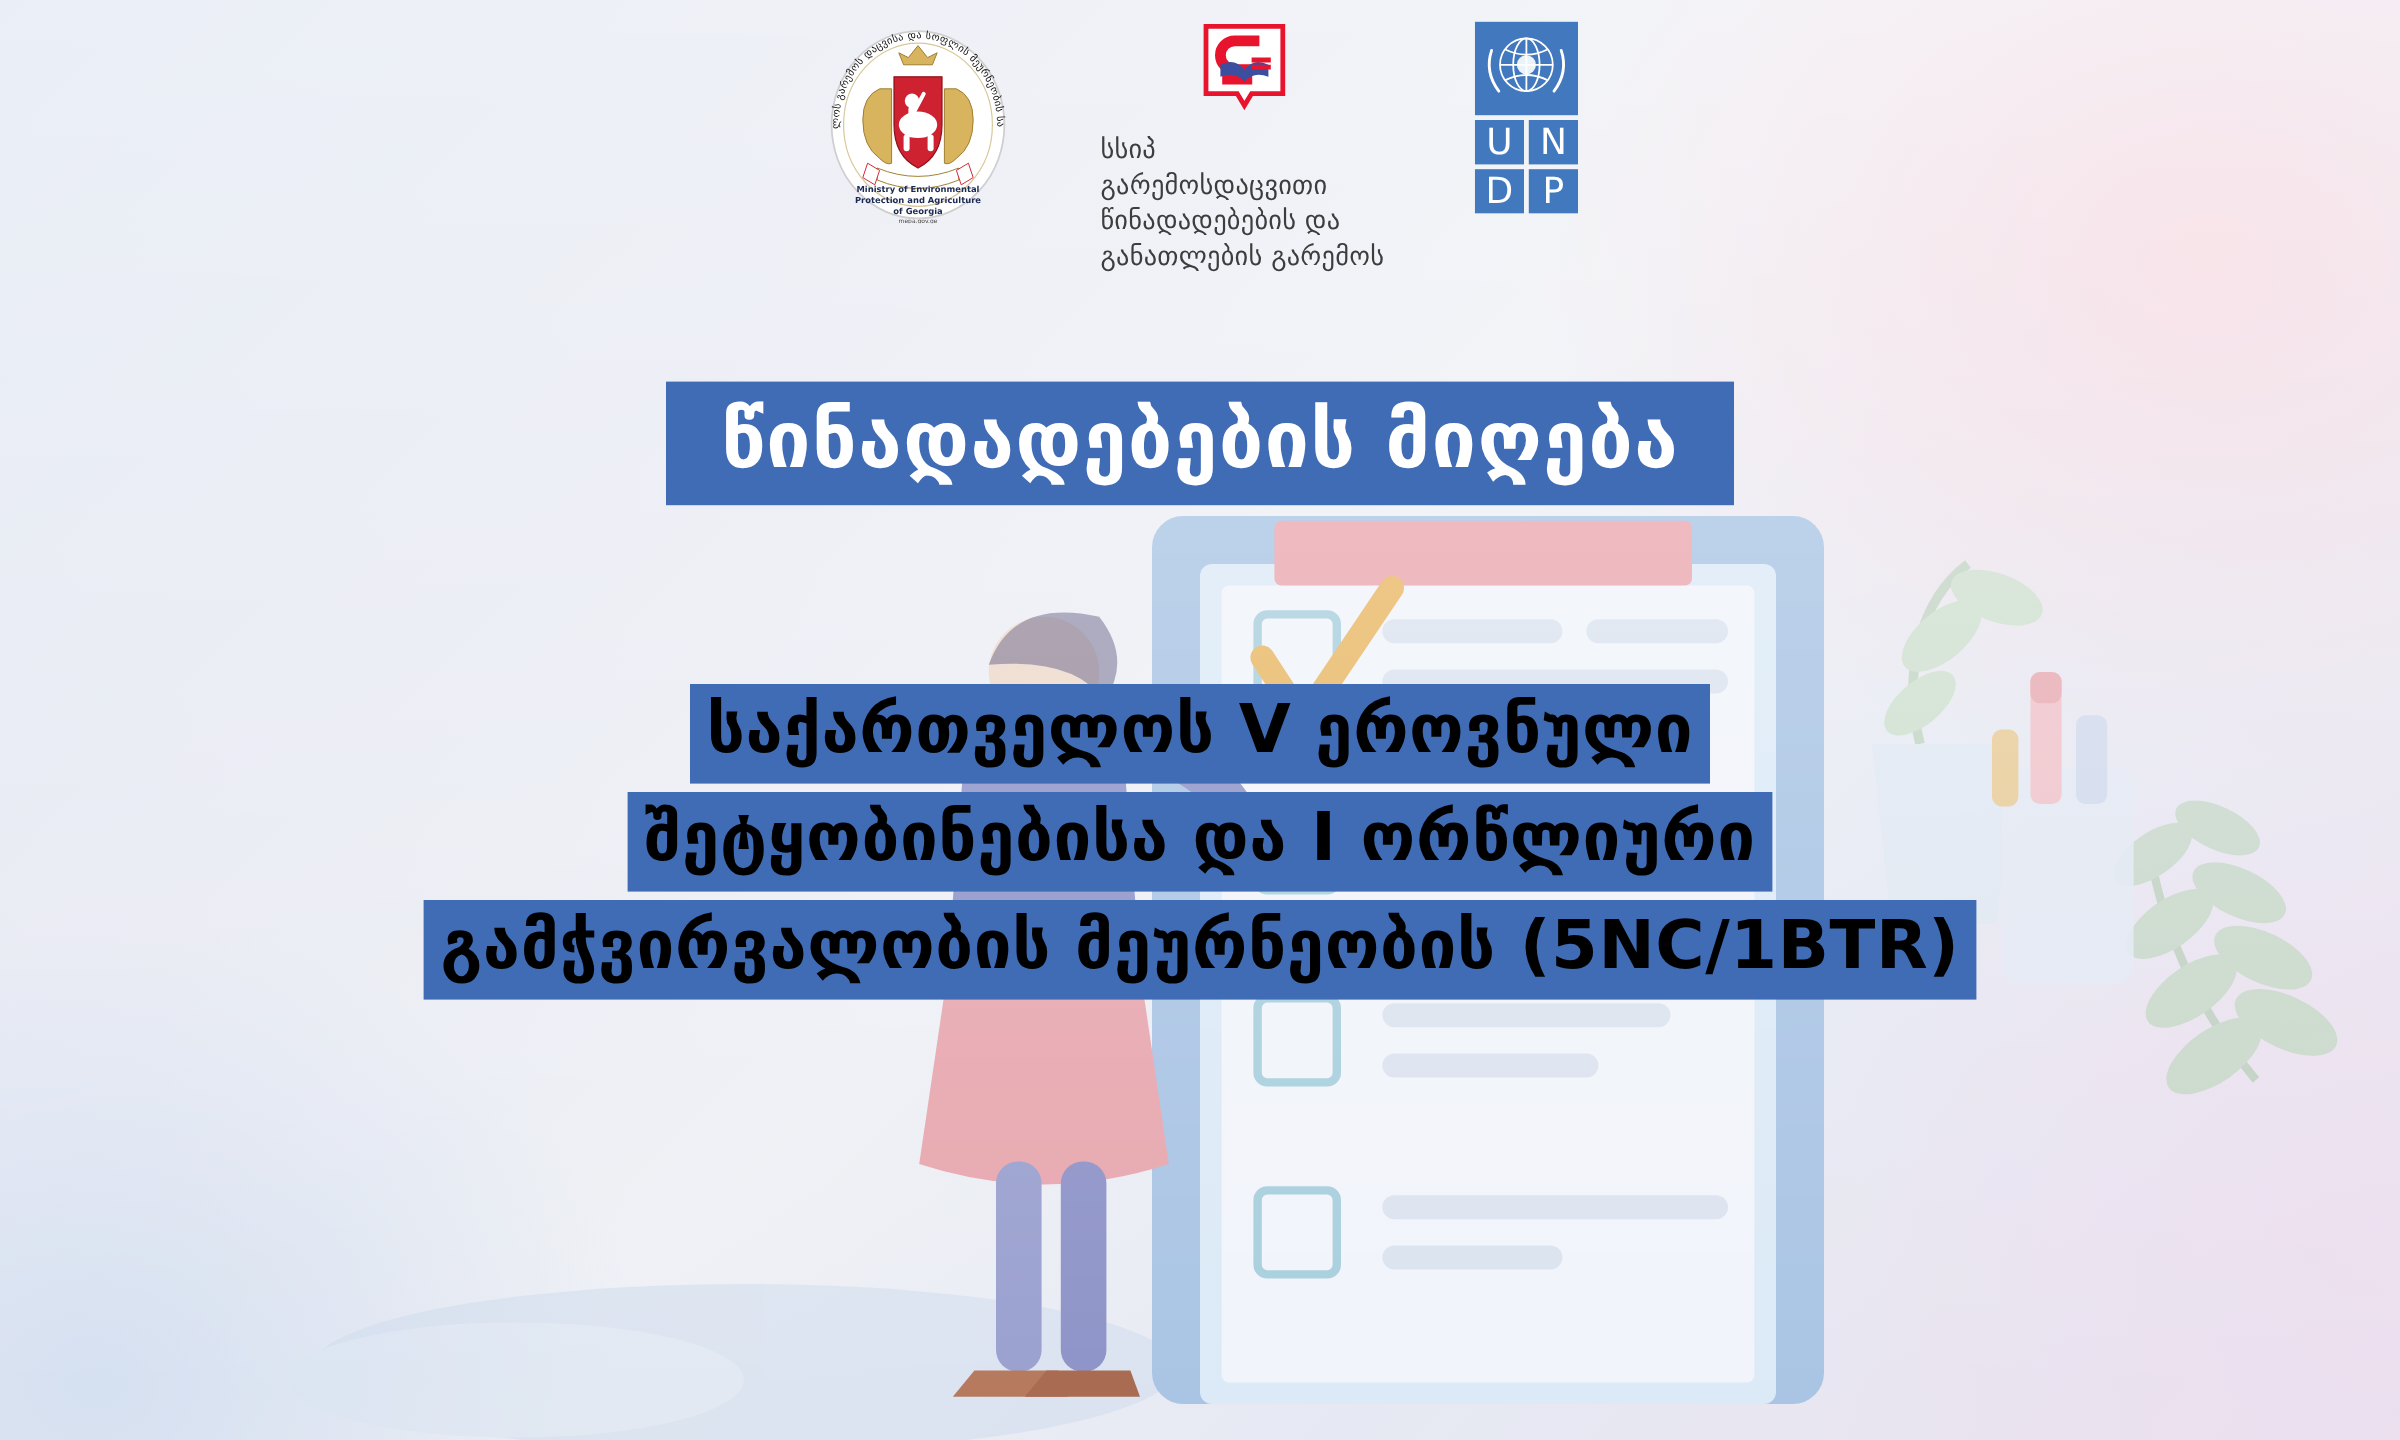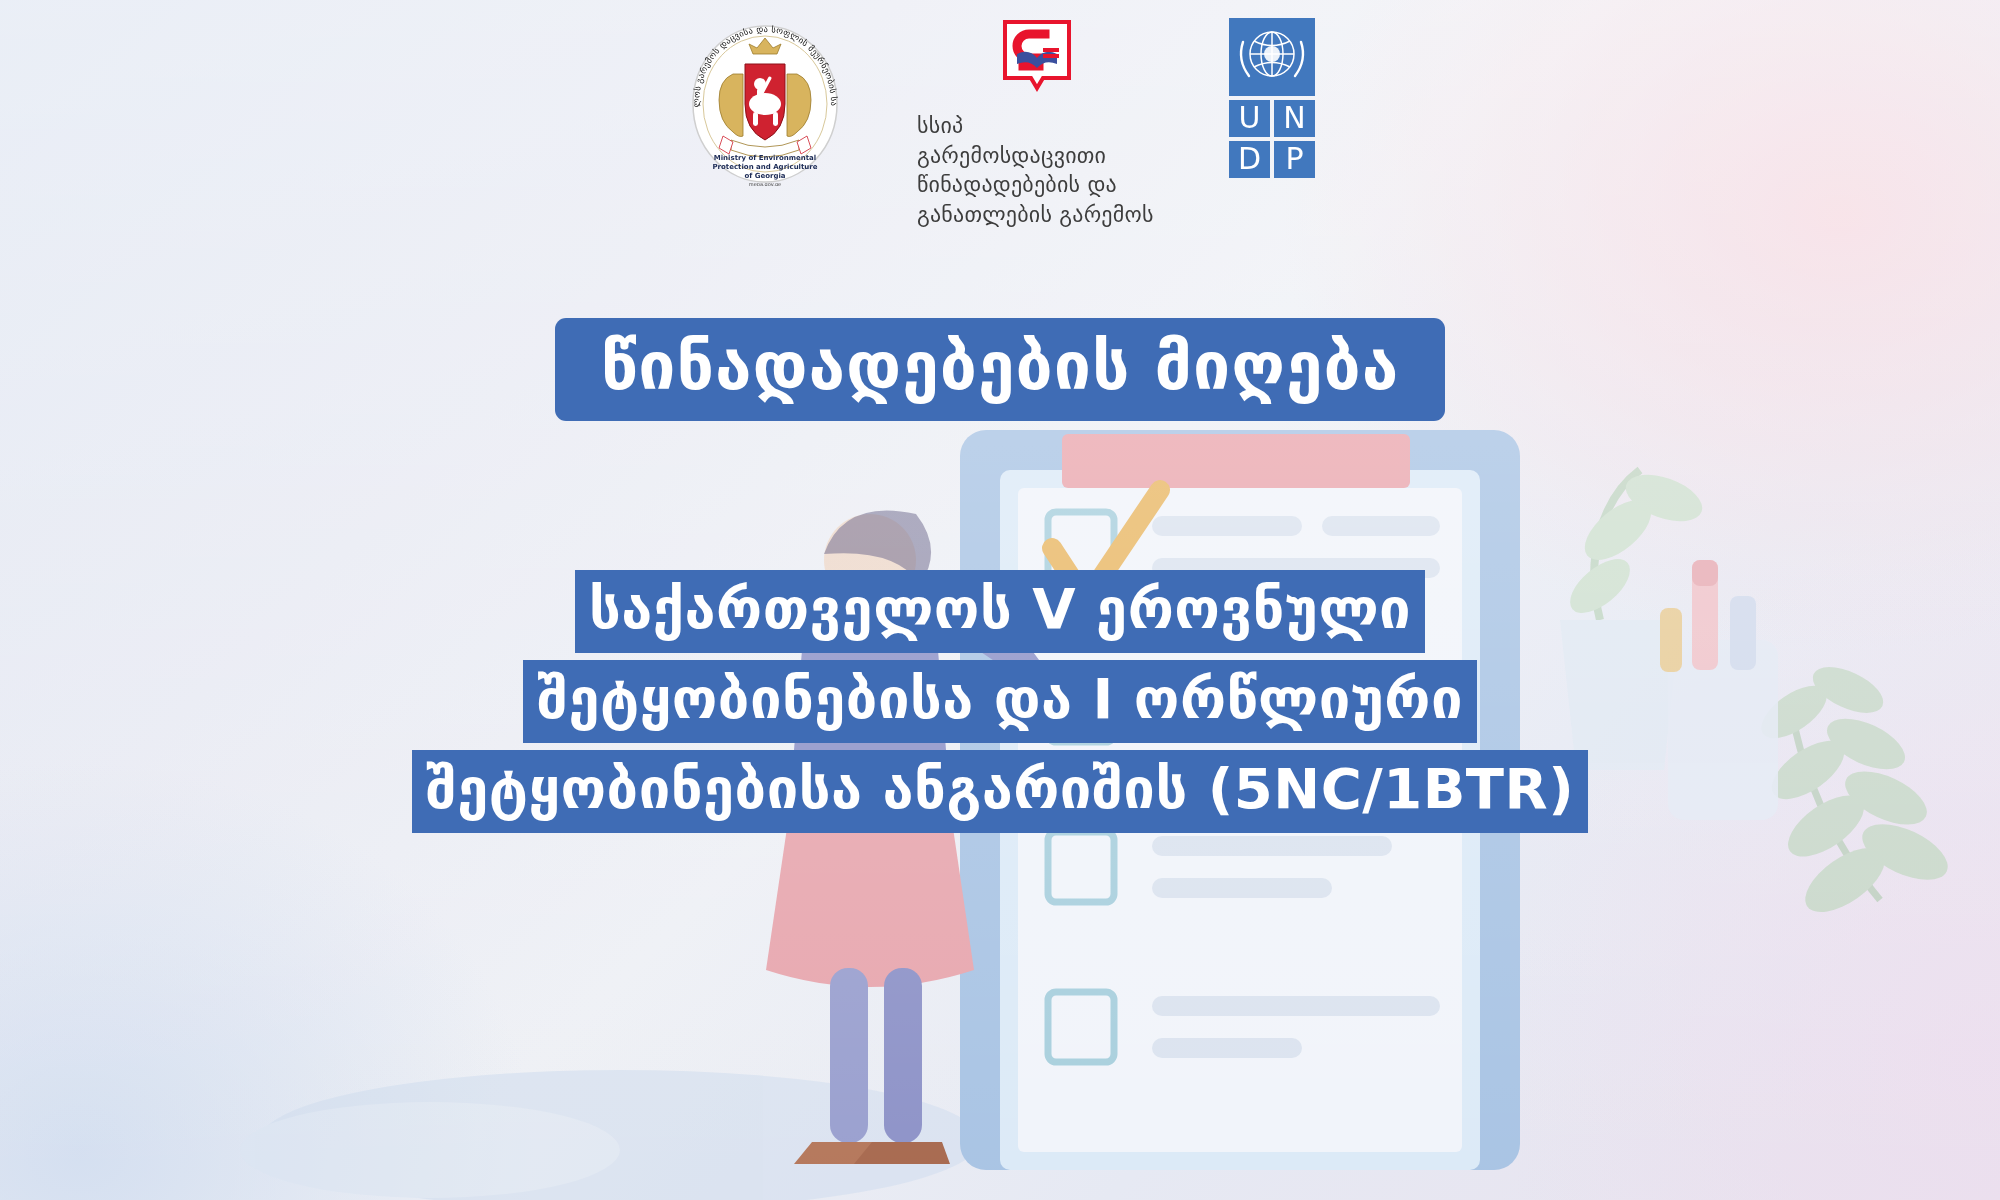--- a/index.html
+++ b/index.html
@@ -88,21 +88,20 @@
   .headline {
     display: inline-block;
     background: #3f6cb5;
     color: #ffffff;
     font-size: 66px;
     font-weight: bold;
     letter-spacing: 1px;
     padding: 14px 46px 20px 46px;
     line-height: 1.05;
     white-space: nowrap;
-    border-radius: 11px;
   }
 
   
   .body-wrap {
     position: absolute;
     left: 0;
     top: 570px;
     width: 2000px;
     text-align: center;
     z-index: 5;
@@ -110,21 +109,21 @@
   .body-line {
     display: block;
     width: 100%;
     text-align: center;
     margin: 0 0 7px 0;
     line-height: 1;
   }
   .body-line > span {
     display: inline-block;
     background: #3f6cb5;
-    color: #ffffff;
+    color: #000000;
     font-size: 56px;
     font-weight: bold;
     letter-spacing: 0.5px;
     padding: 11px 14px 16px 14px;
     white-space: nowrap;
   }
 </style>
 </head>
 <body>
 
@@ -326,17 +325,17 @@
   </div>
 
   <div class="body-wrap">
     <div class="body-line">
       <span>საქართველოს V ეროვნული</span>
     </div>
     <div class="body-line">
       <span>შეტყობინებისა და I ორწლიური</span>
     </div>
     <div class="body-line">
-      <span>შეტყობინებისა ანგარიშის (5NC/1BTR)</span>
+      <span>გამჭვირვალობის მეურნეობის (5NC/1BTR)</span>
     </div>
   </div>
 
 </div>
 
 </body></html>

